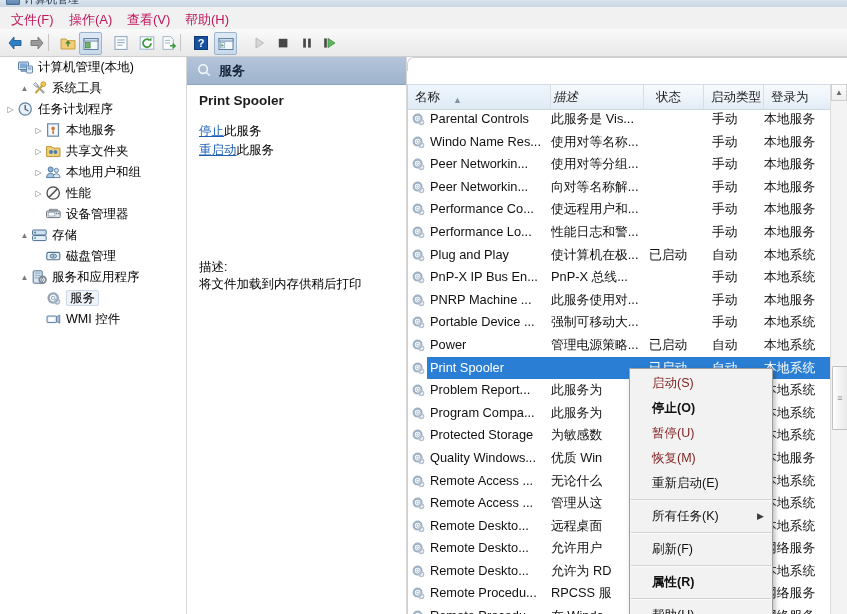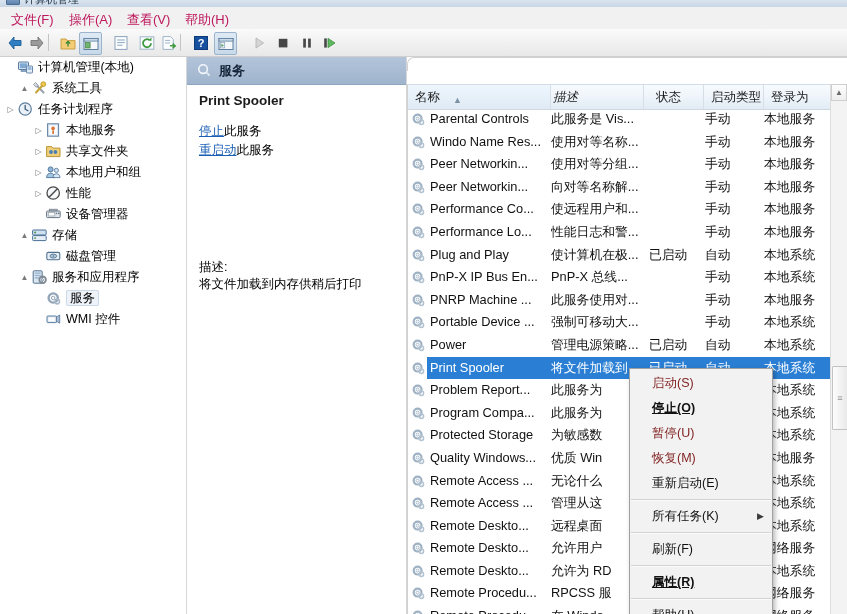--- a/index.html
+++ b/index.html
@@ -202,21 +202,21 @@
   .cell {
     position: absolute; top: 0;
     height: 22.6px; line-height: 22.6px;
     font-size: 12.8px; color: #111;
     overflow: hidden; white-space: nowrap;
     box-sizing: border-box;
   }
   .c-name { left: 0; width: 143px; padding-left: 22px; }
   .c-desc { left: 143px; width: 98px; }
   .c-state{ left: 241px; width: 55px; }
-  .c-start{ left: 297px; width: 60px; }
+  .c-start{ left: 304px; width: 60px; }
   .c-logon{ left: 356px; width: 68px; }
   .row .gear {
     position: absolute; left: 3px; top: 4px;
     width: 15px; height: 15px;
   }
   .row.selected .hl {
     position: absolute; left: 19px; top: 0;
     width: 405px; height: 22.6px;
     background: #2a7fd4;
   }
@@ -256,21 +256,21 @@
     z-index: 50;
   }
   .ctxmenu .ci {
     position: relative;
     height: 25px; line-height: 25px;
     padding-left: 22px; padding-right: 18px;
     font-size: 12.5px; color: #111;
     white-space: nowrap; cursor: default;
   }
   .ctxmenu .ci.disabled { color: #7f1d1d; }
-  .ctxmenu .ci.bold { font-weight: bold; text-decoration: underline; }
+  .ctxmenu .ci.bold { font-weight: bold; }
   .ctxmenu .ci .submark {
     position: absolute; right: 8px; top: 0;
     font-size: 9px; color: #3a3a3a;
   }
   .ctxmenu .csep {
     height: 1px; margin: 3px 1px;
     background: #d2d2d2; border-bottom: 1px solid #fbfbfb;
   }
 </style>
 </head>
@@ -624,21 +624,20 @@
             <div class="cell c-logon">本地系统</div>
           </div>
           <div class="row selected">
             <div class="hl"></div>
             <span class="gear"><svg width="15" height="15" viewBox="0 0 15 15">
                 <circle cx="6.6" cy="6.6" r="3.9" fill="none" stroke="#9fb2c4" stroke-width="2.2"></circle>
                 <circle cx="6.6" cy="6.6" r="1.5" fill="#fbfdfe" stroke="#9fb2c4" stroke-width="0.9"></circle>
                 <circle cx="10.4" cy="10.3" r="2.2" fill="none" stroke="#b3c2d0" stroke-width="1.5"></circle>
               </svg></span>
             <div class="cell c-name">Print Spooler</div>
-            <div class="cell c-desc">将文件加载到</div>
             <div class="cell c-state">已启动</div>
             <div class="cell c-start">自动</div>
             <div class="cell c-logon">本地系统</div>
           </div>
           <div class="row">
             <span class="gear"><svg width="15" height="15" viewBox="0 0 15 15">
                 <circle cx="6.6" cy="6.6" r="3.9" fill="none" stroke="#9fb2c4" stroke-width="2.2"></circle>
                 <circle cx="6.6" cy="6.6" r="1.5" fill="#fbfdfe" stroke="#9fb2c4" stroke-width="0.9"></circle>
                 <circle cx="10.4" cy="10.3" r="2.2" fill="none" stroke="#b3c2d0" stroke-width="1.5"></circle>
               </svg></span>

